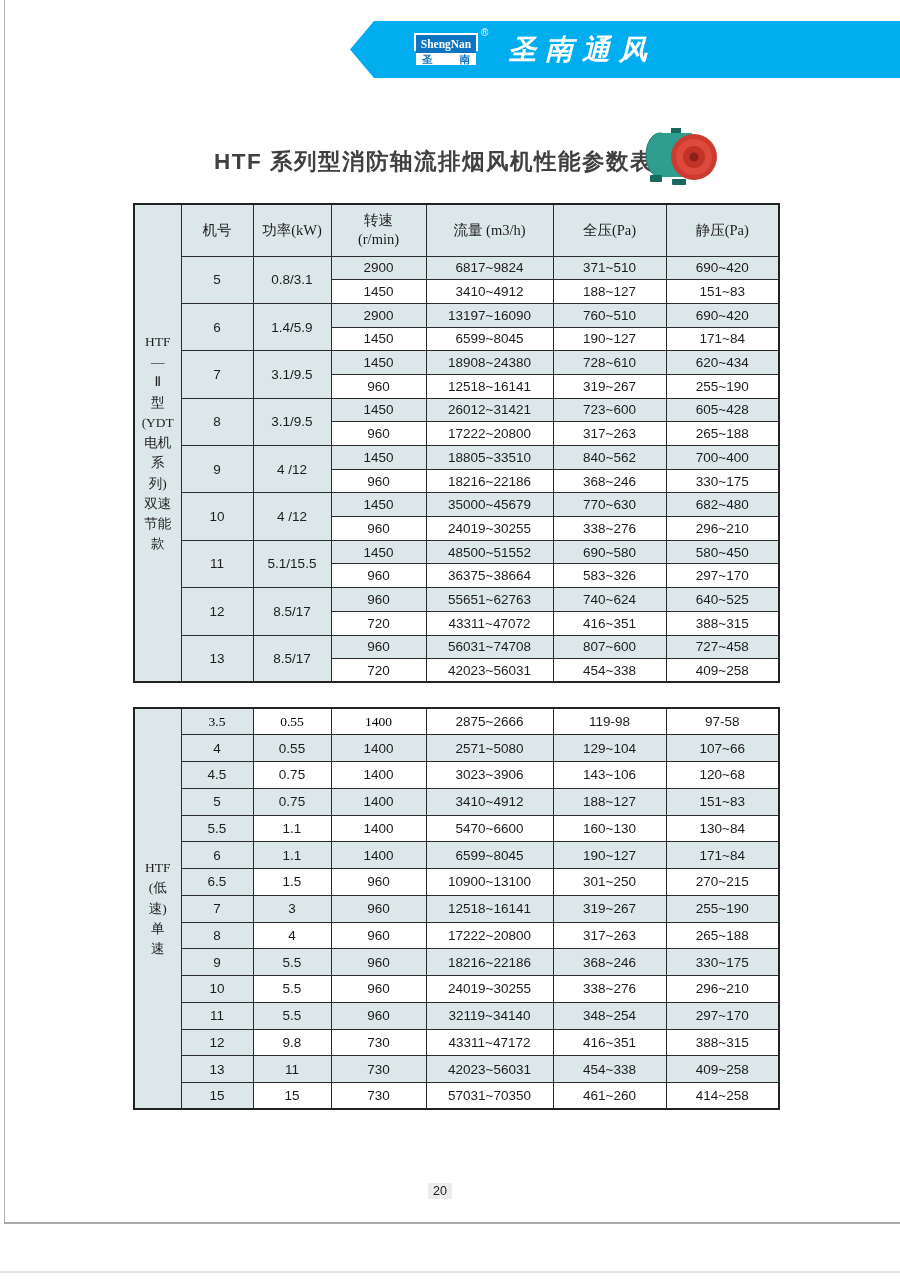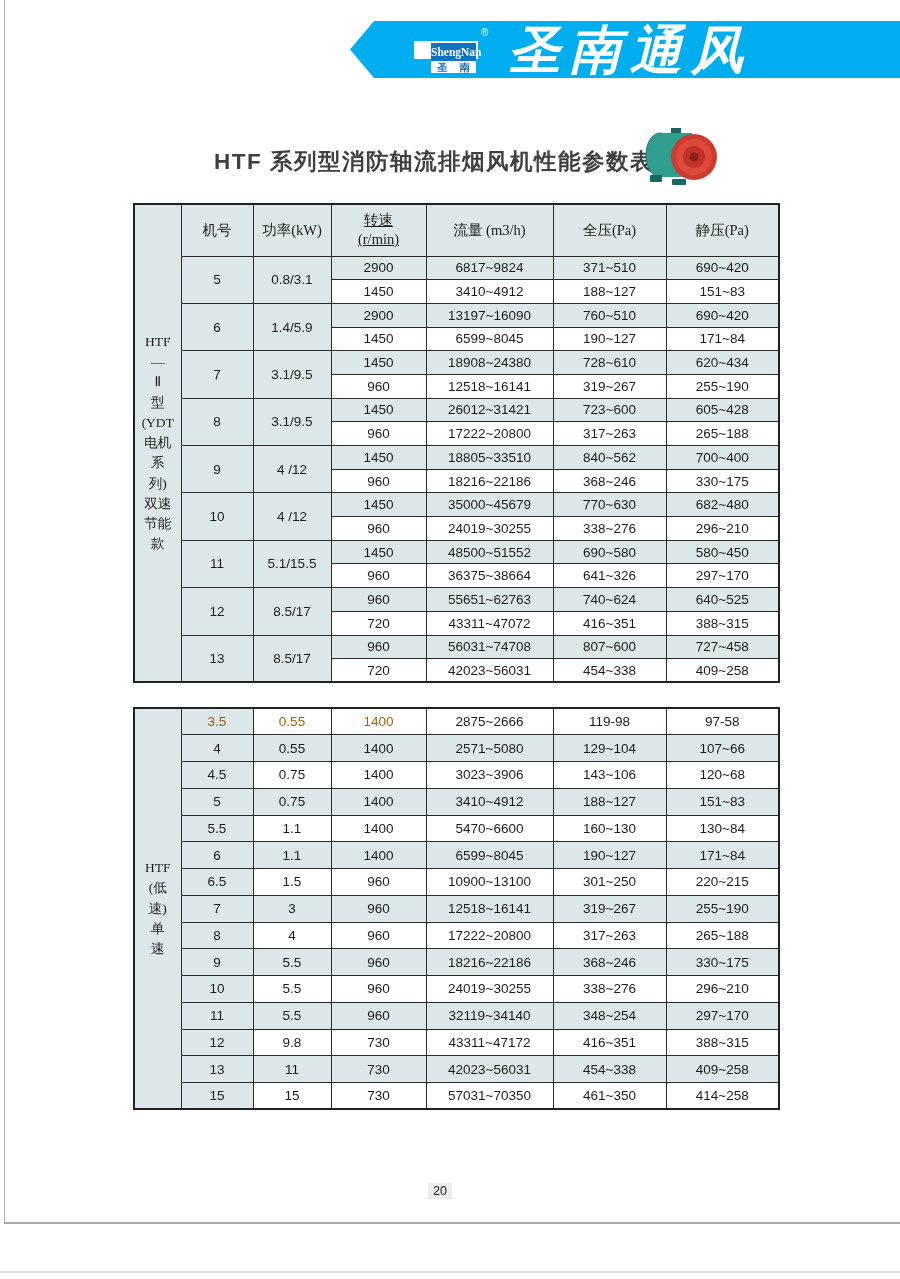--- a/index.html
+++ b/index.html
@@ -12,36 +12,36 @@
   .page-bottom-border{position:absolute;left:4px;top:1222px;width:896px;height:2px;background:#a9a9a9;}
   .bottom-edge-line{position:absolute;left:0;top:1271px;width:900px;height:2px;background:#e4e4e4;}
 
   
   .banner{
     position:absolute;left:350px;top:21px;width:550px;height:57px;
     background:var(--banner-blue,#00ADEF);
     clip-path:polygon(0 50%,24px 0,100% 0,100% 100%,24px 100%);
   }
   .logo-box{
-    position:absolute;left:64px;top:20px;width:64px;height:18px;
-    border:2px solid #fff;box-sizing:border-box;background:#fff;padding-left:15px;
+    position:absolute;left:64px;top:12px;width:64px;height:18px;
+    border:2px solid #fff;box-sizing:border-box;background:#fff;
   }
   .logo-top{
     height:18px;background:#0E74C2;color:#fff;text-align:center;
     font-family:"Liberation Serif",serif;font-weight:bold;font-size:11.5px;line-height:18px;
   }
   .logo-bottom{
     height:12px;background:#fff;color:#0E74C2;font-weight:bold;font-size:10.5px;line-height:12px;
     display:flex;justify-content:space-between;padding:0 6px;
   }
   .reg-mark{position:absolute;left:131px;top:6px;color:#fff;font-size:10px;}
   .brand-script{
     position:absolute;left:158px;top:4px;color:#fff;
     font-family:"DejaVu Serif",serif;font-style:italic;font-weight:bold;
-    font-size:52px;letter-spacing:9px;line-height:50px;white-space:nowrap;
+    font-size:28px;letter-spacing:9px;line-height:50px;white-space:nowrap;
   }
 
   
   .page-title{
     position:absolute;left:214px;top:146px;font-size:22.5px;font-weight:bold;
     letter-spacing:1.5px;color:#404040;white-space:nowrap;
   }
   .fan-img{position:absolute;left:644px;top:127px;}
 
   
@@ -53,27 +53,27 @@
     border:1px solid #2b2b2b;text-align:center;vertical-align:middle;padding:0;
     font-size:13.5px;font-weight:normal;overflow:hidden;
   }
   .t1{left:133px;top:203px;width:645px;}
   .t2{left:133px;top:707px;width:645px;}
   .t1 tr{height:23.7px;}
   .t1 tr.head{height:52px;}
   .t2 tr{height:26.75px;}
   .shade{background:var(--row-shade,#dce7e9);}
   .ptable th{font-family:"Liberation Serif",serif;font-size:14.5px;}
-  th.pre{white-space:pre-line;line-height:1.35;text-decoration:underline;}
+  th.pre{white-space:pre-line;line-height:1.35;}
   .label-cell{
     font-family:"Liberation Serif",serif;font-size:15px;line-height:1.5;
     vertical-align:middle;text-align:center;
   }
   .num,.model,.power{font-family:"Liberation Sans",sans-serif;}
-  .serif{font-family:Liberation Sans, sans-serif;color:#a16207;}
+  .serif{font-family:Liberation Serif, serif;color:#000000;}
 
   
   .page-number{
     position:absolute;left:428px;top:1183px;font-size:12.5px;color:#222;
     background:#ececec;padding:1px 5px;
   }
 </style>
 </head>
 <body style="--banner-blue: #00ADEF; --row-shade: #DCE7E9;">
 
@@ -229,21 +229,21 @@
         <td class="model shade" rowspan="2">11</td>
         <td class="power shade" rowspan="2">5.1/15.5</td>
         <td class="num shade">1450</td>
         <td class="num shade">48500~51552</td>
         <td class="num shade">690~580</td>
         <td class="num shade">580~450</td>
       </tr>
       <tr>
         <td class="num">960</td>
         <td class="num">36375~38664</td>
-        <td class="num">641~326</td>
+        <td class="num">583~326</td>
         <td class="num">297~170</td>
       </tr>
       <tr>
         <td class="model shade" rowspan="2">12</td>
         <td class="power shade" rowspan="2">8.5/17</td>
         <td class="num shade">960</td>
         <td class="num shade">55651~62763</td>
         <td class="num shade">740~624</td>
         <td class="num shade">640~525</td>
       </tr>
@@ -335,21 +335,21 @@
         <td class="num shade">6599~8045</td>
         <td class="num shade">190~127</td>
         <td class="num shade">171~84</td>
       </tr>
       <tr>
         <td class="model shade">6.5</td>
         <td class="num">1.5</td>
         <td class="num">960</td>
         <td class="num">10900~13100</td>
         <td class="num">301~250</td>
-        <td class="num">220~215</td>
+        <td class="num">270~215</td>
       </tr>
       <tr>
         <td class="model shade">7</td>
         <td class="num shade">3</td>
         <td class="num shade">960</td>
         <td class="num shade">12518~16141</td>
         <td class="num shade">319~267</td>
         <td class="num shade">255~190</td>
       </tr>
       <tr>
@@ -398,19 +398,19 @@
         <td class="num shade">730</td>
         <td class="num shade">42023~56031</td>
         <td class="num shade">454~338</td>
         <td class="num shade">409~258</td>
       </tr>
       <tr>
         <td class="model shade">15</td>
         <td class="num">15</td>
         <td class="num">730</td>
         <td class="num">57031~70350</td>
-        <td class="num">461~350</td>
+        <td class="num">461~260</td>
         <td class="num">414~258</td>
       </tr>
     </tbody>
 </table>
 
 <span class="page-number">20</span>
 
 </body></html>

